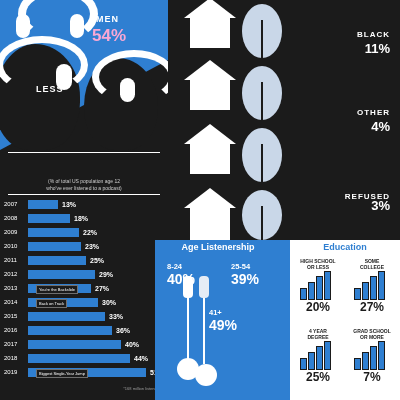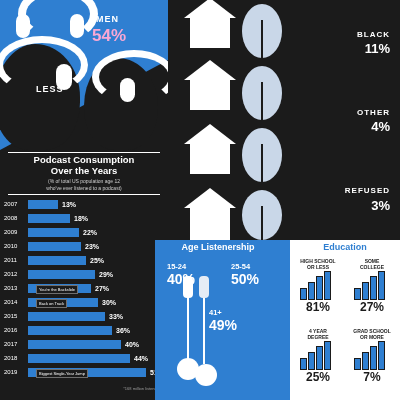--- a/index.html
+++ b/index.html
@@ -80,24 +80,20 @@
     <div class="abs pad" style="left:16px;top:14px;width:14px;height:24px;"></div>
     <div class="abs pad" style="left:70px;top:14px;width:14px;height:24px;"></div>
 
     <div class="abs" id="menLabel">MEN</div>
     <div class="abs" id="menPct">54%</div>
     <div class="abs" id="womenLabel">LESS</div>
   </div>
 
   <div class="abs" id="pcPanel">
     <div class="abs" style="left:8px;top:2px;width:152px;height:1px;background:#ffffff;"></div>
-    <div class="abs" id="pcTitle">
-      <div>Podcast Consumption</div>
-      <div>Over the Years</div>
-    </div>
     <div class="abs" id="pcSub">
       <div>(% of total US population age 12</div>
       <div>who've ever listened to a podcast)</div>
     </div>
     <div class="abs" style="left:8px;top:44px;width:152px;height:1px;background:#ffffff;"></div>
 
     <div class="yearRow" style="top:50px;">
       <div class="yearLbl">2007</div>
       <div class="bar" style="width:30px;"></div>
       <div class="barPct" style="left:58px;">13%</div>
@@ -207,34 +203,34 @@
   <div class="abs trunk" style="left:261px;top:144px;height:40px;"></div>
   <div class="abs trunk" style="left:261px;top:206px;height:34px;"></div>
 
   <div class="abs" id="rightTop">
     <div class="rLbl" style="right:10px;top:30px;">BLACK</div>
     <div class="rPct" style="right:10px;top:41px;">11%</div>
 
     <div class="rLbl" style="right:10px;top:108px;">OTHER</div>
     <div class="rPct" style="right:10px;top:119px;">4%</div>
 
-    <div class="rLbl" style="right:10px;top:186px;">REFUSED</div>
+    <div class="rLbl" style="right:10px;top:192px;">REFUSED</div>
     <div class="rPct" style="right:10px;top:198px;">3%</div>
   </div>
 
   <div class="abs" id="ageBlock">
     <div class="abs" id="ageTitle">Age Listenership</div>
 
     <div class="abs ageItem" style="left:12px;top:22px;">
-      <div class="ageLbl">15-24</div>
+      <div class="ageLbl">8-24</div>
       <div class="agePct">40%</div>
     </div>
     <div class="abs ageItem" style="left:76px;top:22px;">
       <div class="ageLbl">25-54</div>
-      <div class="agePct">50%</div>
+      <div class="agePct">39%</div>
     </div>
     <div class="abs ageItem" style="left:54px;top:68px;">
       <div class="ageLbl">41+</div>
       <div class="agePct">49%</div>
     </div>
 
     <div class="abs cord" style="left:32px;top:52px;height:72px;"></div>
     <div class="abs cord" style="left:48px;top:52px;height:72px;"></div>
     <div class="abs bud" style="left:22px;top:118px;width:22px;height:22px;"></div>
     <div class="abs bud" style="left:40px;top:124px;width:22px;height:22px;"></div>
@@ -249,21 +245,21 @@
       <div class="eduLbl">
         <div>HIGH SCHOOL</div>
         <div>OR LESS</div>
       </div>
       <div class="eduBars">
         <div class="eduBar" style="left:4px;height:10px;"></div>
         <div class="eduBar" style="left:12px;height:16px;"></div>
         <div class="eduBar" style="left:20px;height:22px;"></div>
         <div class="eduBar" style="left:28px;height:27px;"></div>
       </div>
-      <div class="eduPct">81%</div>
+      <div class="eduPct">20%</div>
     </div>
 
     <div class="abs eduCell" style="left:56px;top:18px;">
       <div class="eduLbl">
         <div>SOME</div>
         <div>COLLEGE</div>
       </div>
       <div class="eduBars">
         <div class="eduBar" style="left:4px;height:10px;"></div>
         <div class="eduBar" style="left:12px;height:16px;"></div>

